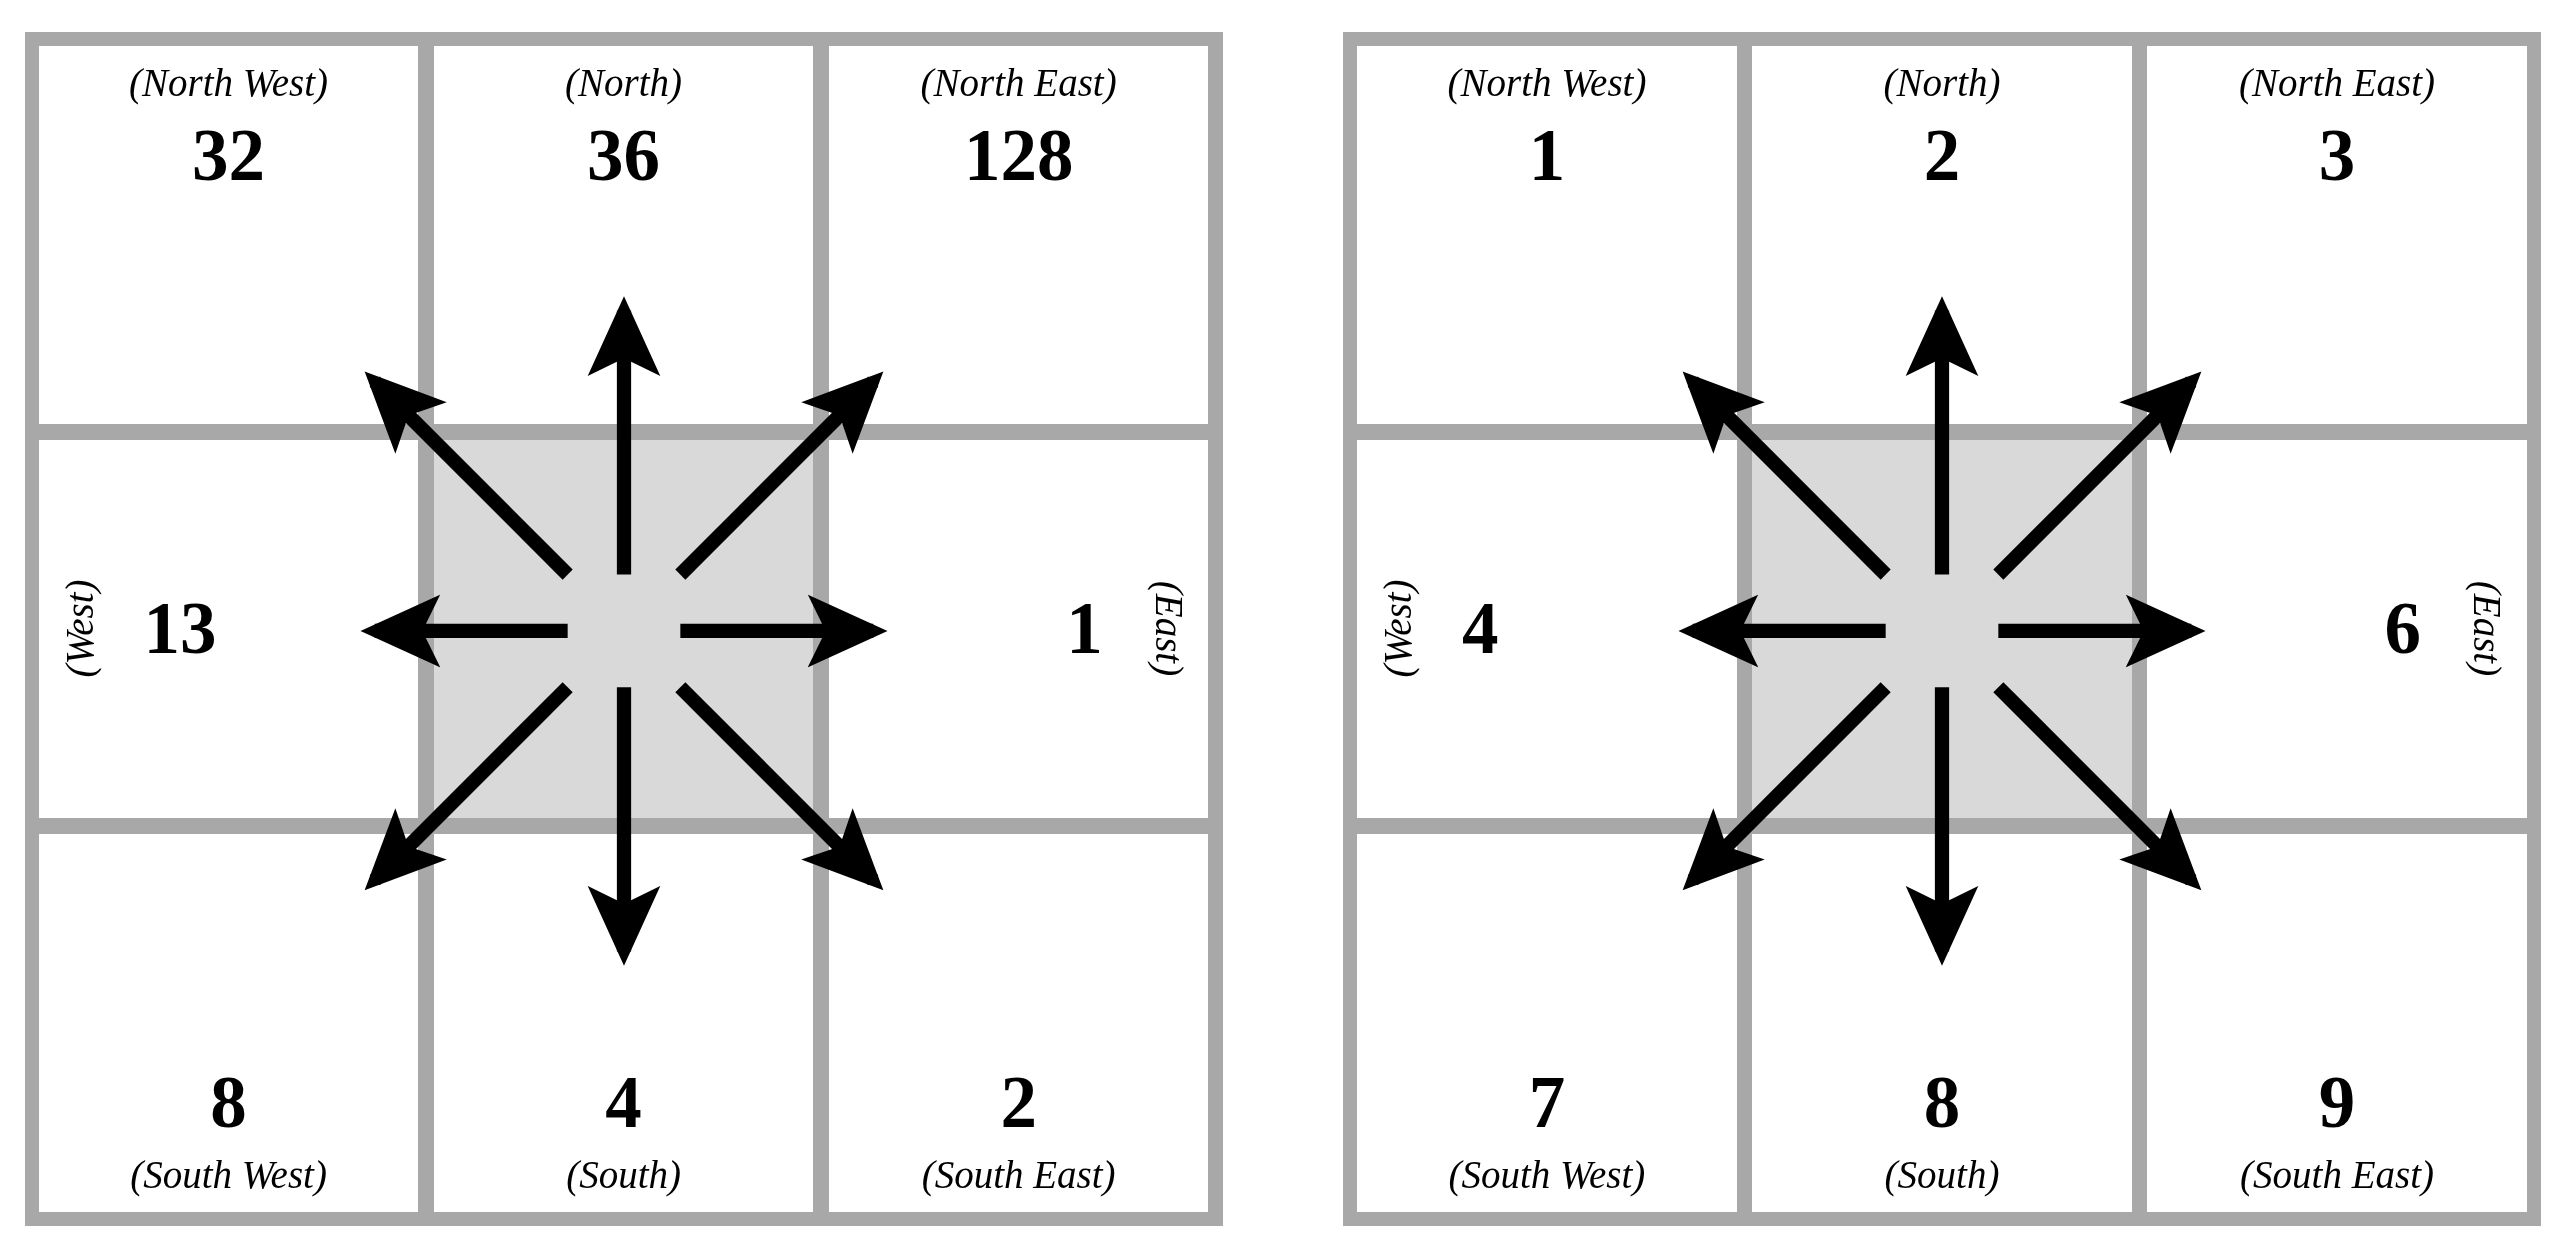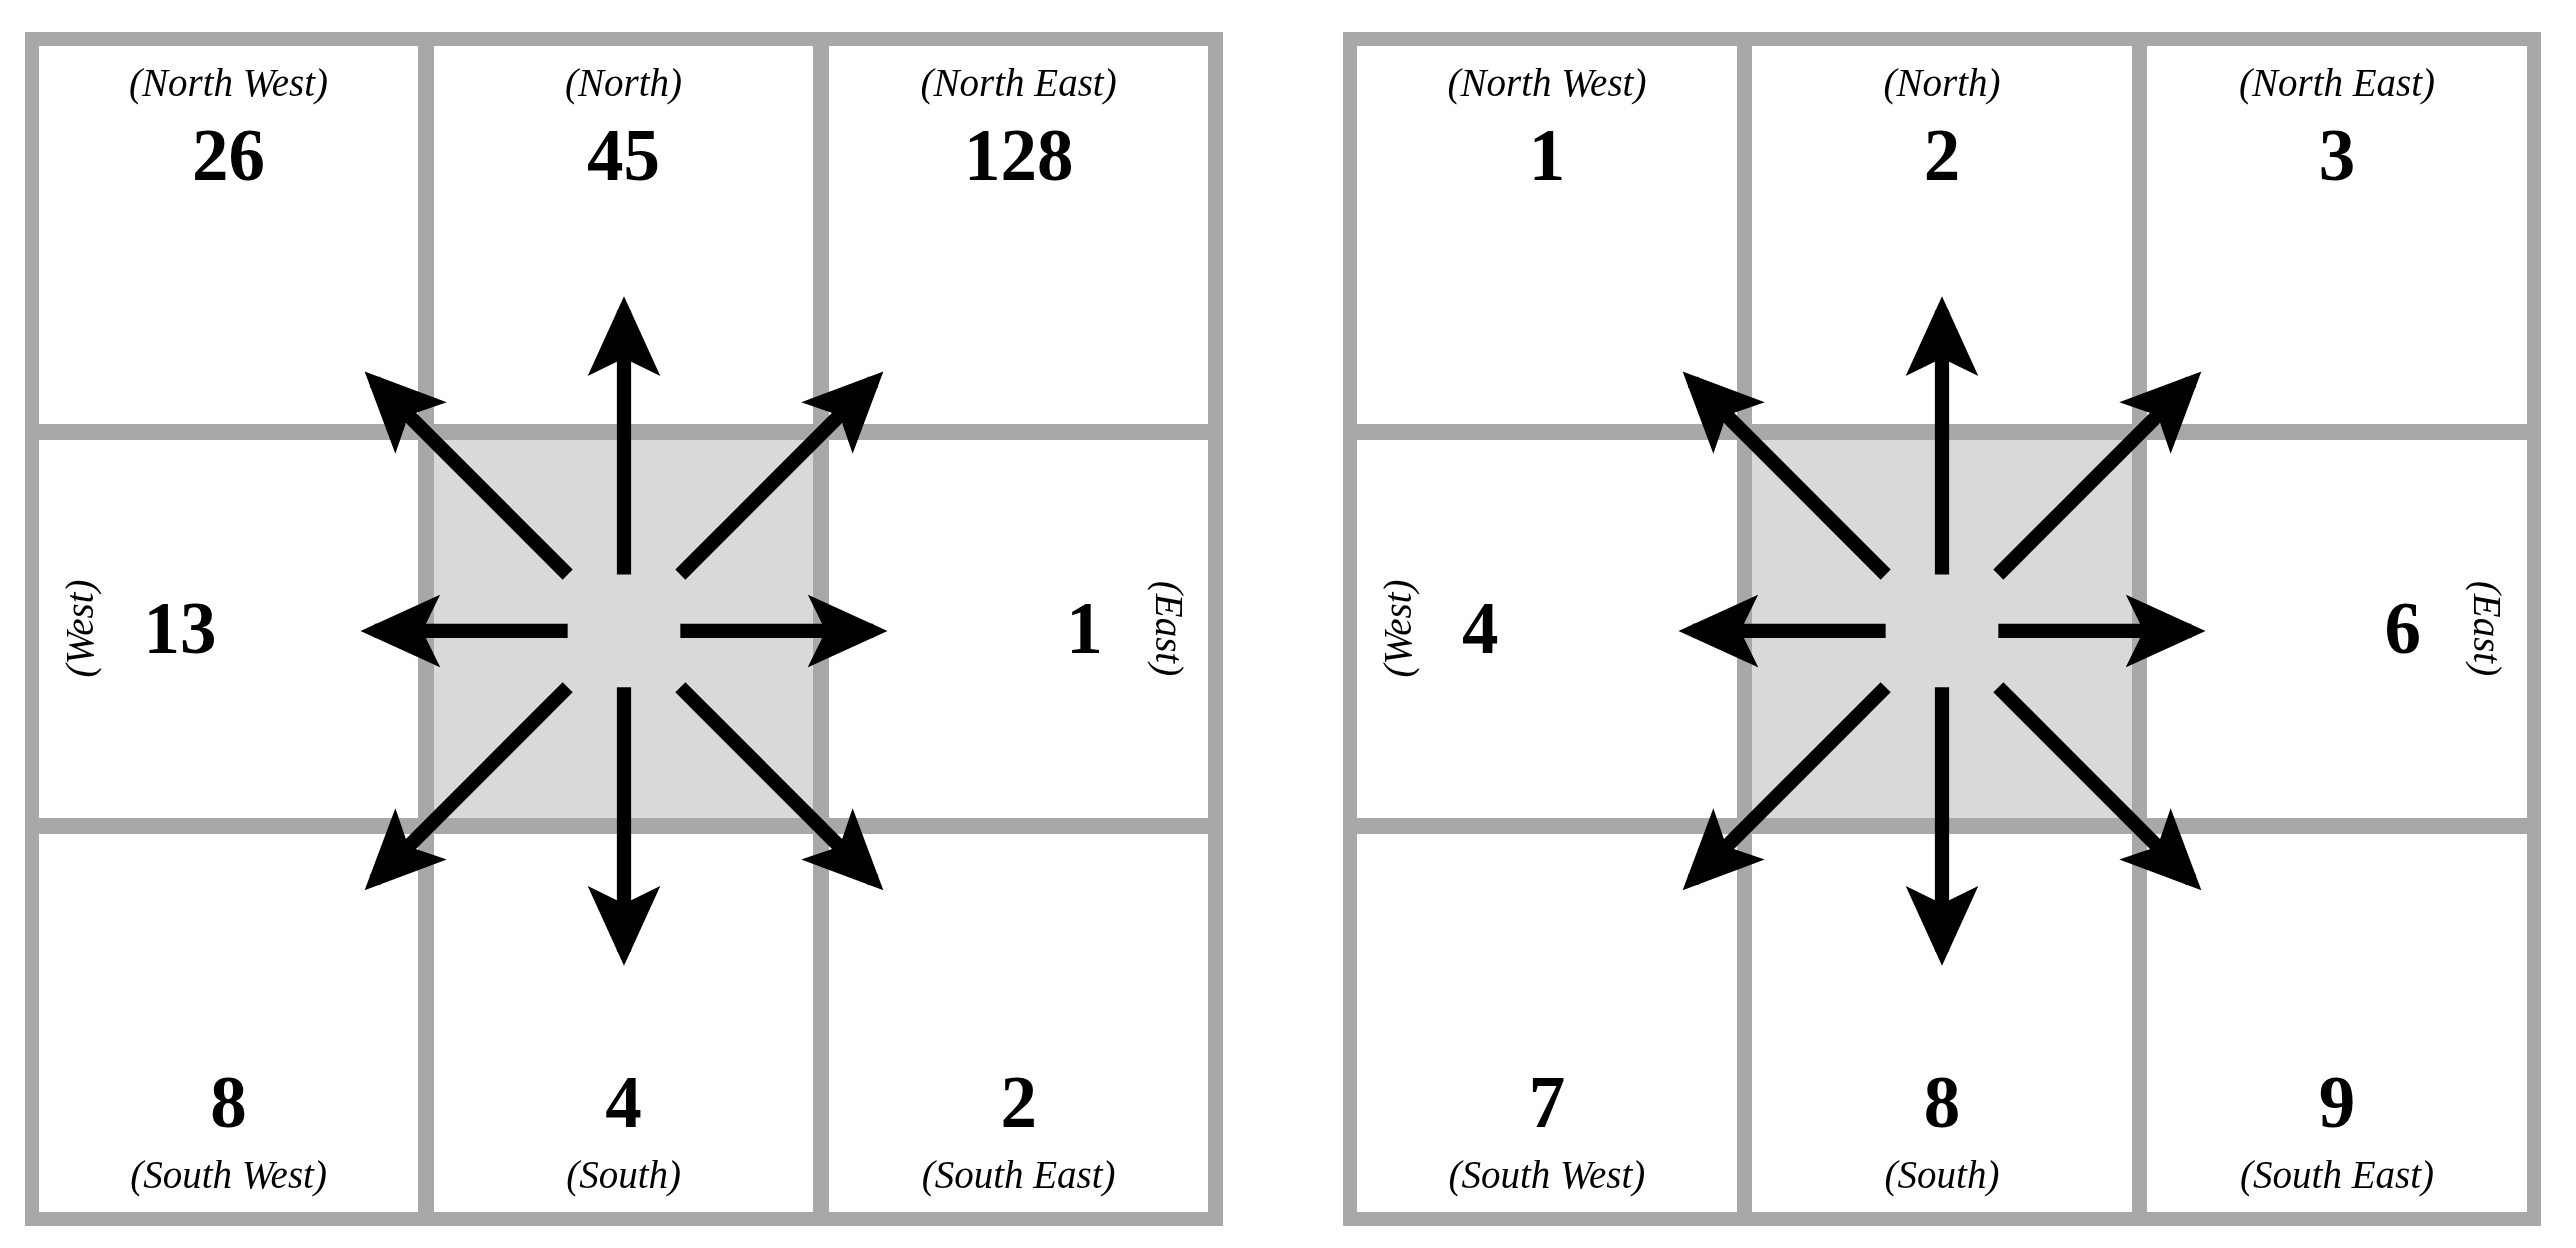--- a/index.html
+++ b/index.html
@@ -59,26 +59,26 @@
 </head>
 <body>
 
 <div class="stage">
 
   <div class="panel left">
     <div class="grid">
 
       <div class="cell top">
         <span class="dir-label">(North West)</span>
-        <span class="num">26</span>
+        <span class="num">32</span>
       </div>
 
       <div class="cell top">
         <span class="dir-label">(North)</span>
-        <span class="num">45</span>
+        <span class="num">36</span>
       </div>
 
       <div class="cell top">
         <span class="dir-label">(North East)</span>
         <span class="num">128</span>
       </div>
 
       <div class="cell mid west">
         <span class="rot-label rot-ccw">(West)</span>
         <span class="num">13</span>

